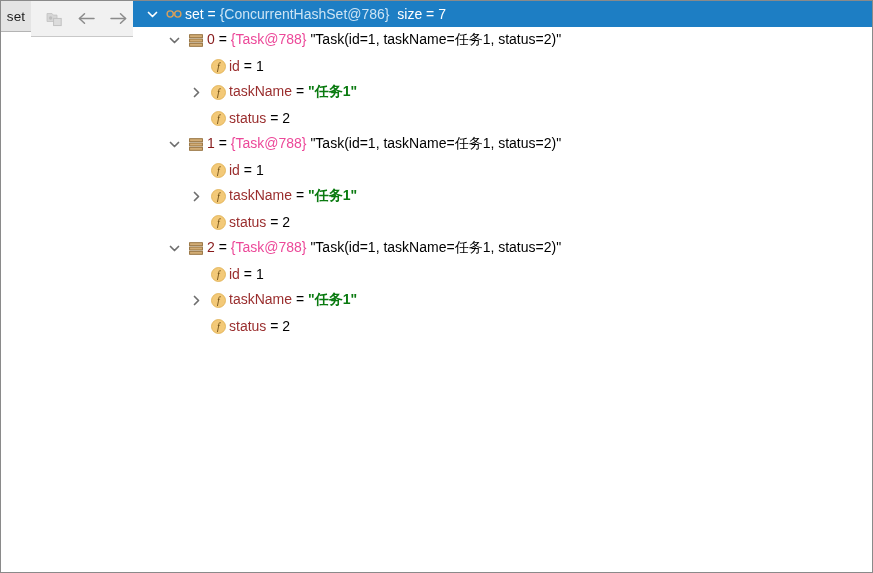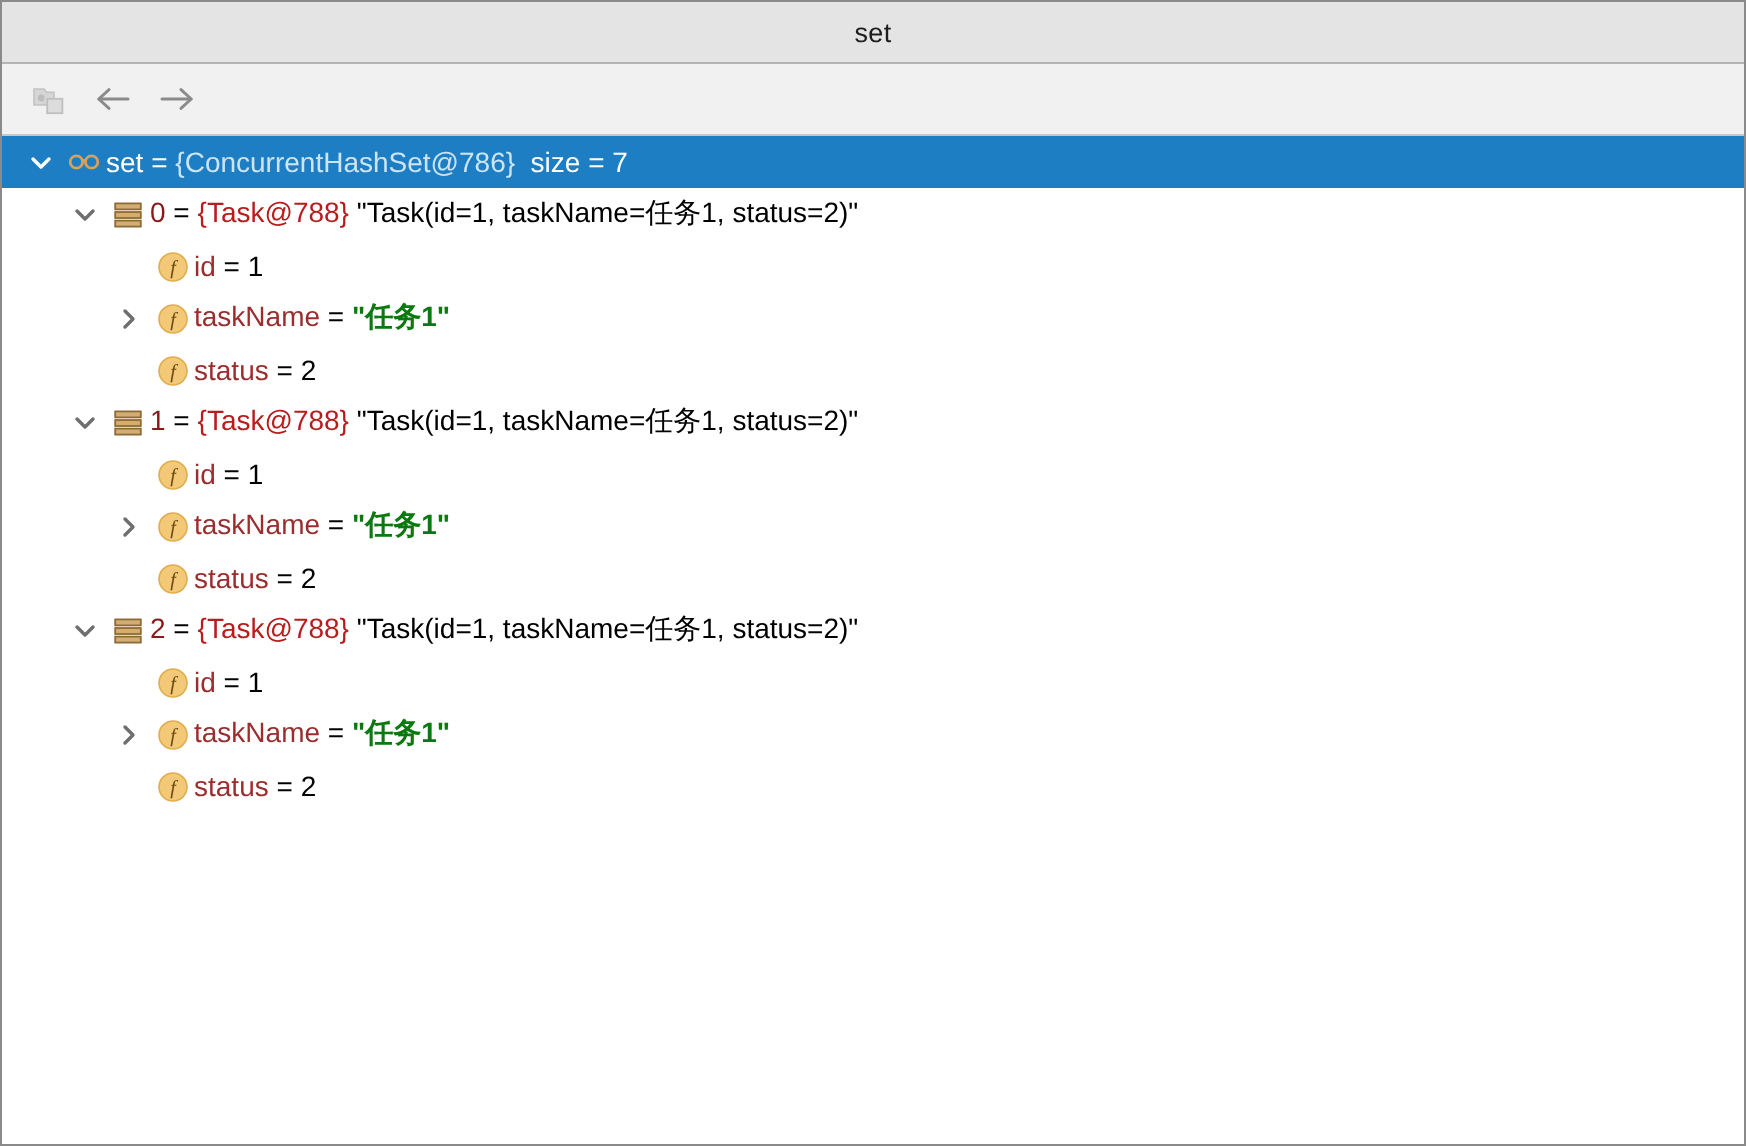--- a/index.html
+++ b/index.html
@@ -14,21 +14,20 @@
 
   .window {
     position: relative;
     width: 873px;
     height: 573px;
     box-sizing: border-box;
     border: 1px solid #8a8a8a;
     background: #ffffff;
     overflow: hidden;
     display: flex;
-    flex-direction: column;
   }
 
   
   .titlebar {
     height: 30px;
     flex: 0 0 30px;
     background: #e4e4e4;
     border-bottom: 1px solid #b4b4b4;
     display: flex;
     align-items: center;
@@ -107,21 +106,21 @@
 
   .label { display: flex; align-items: baseline; }
   .label > span { white-space: pre; }
 
   
   .tok-name-root  { color: #ffffff; }
   .tok-idx        { color: #871a1a; }
   .tok-field      { color: #9a2e2e; }
   .tok-eq         { color: #000000; }
   .tok-eq-root    { color: #ffffff; }
-  .tok-type       { color: #b91c1c; }
+  .tok-type       { color: #ec4899; }
   .tok-type-root  { color: #cde4f4; text-align: center; }
   .tok-str        { color: #000000; }
   .tok-num        { color: #000000; }
   .tok-strval     { color: #0a7a10; font-weight: bold; }
   .tok-size       { color: #ffffff; }
 </style>
 </head>
 <body>
 
 <div class="window">

